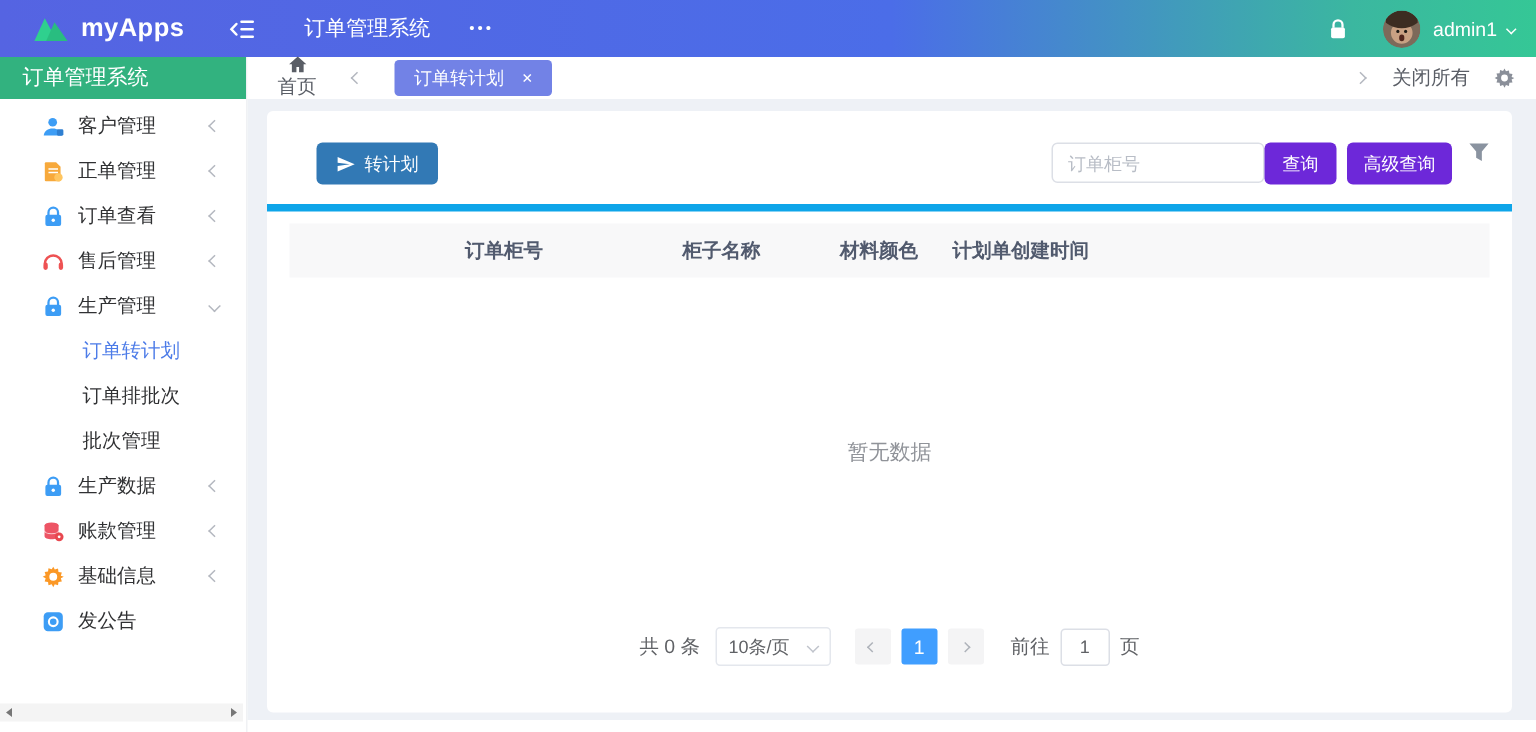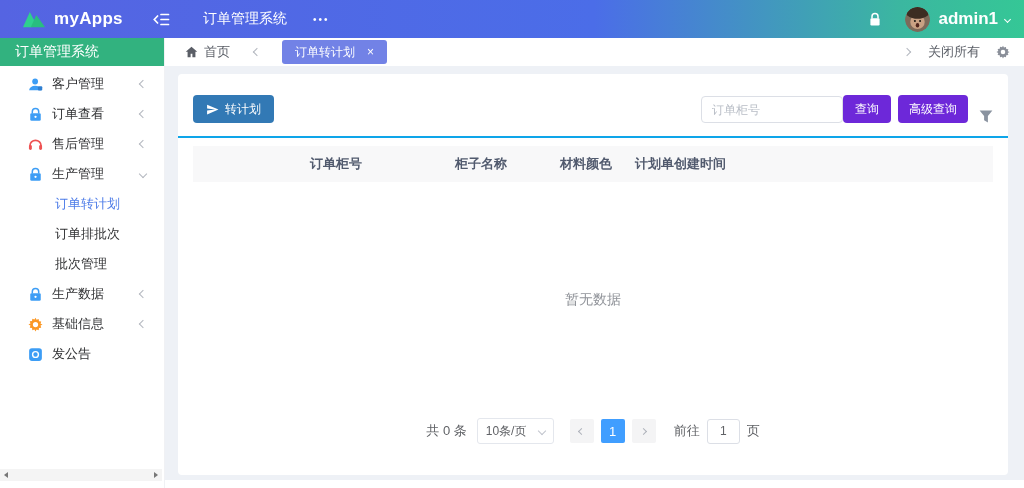--- a/index.html
+++ b/index.html
@@ -12,21 +12,21 @@
     display:flex; align-items:center;
     background:linear-gradient(90deg,#5564e2 0%,#4b6de8 58%,#3bb7a0 88%,#35c796 100%); }
   .logo { display:flex; align-items:center; margin-left:22px; }
   .logo-text { color:#fff; font-size:17px; font-weight:700; margin-left:8px; letter-spacing:.3px; }
   .fold { margin-left:30px; display:flex; align-items:center; cursor:pointer; }
   .sys-title { color:#fff; font-size:14px; margin-left:33px; }
   .more-dots { color:#fff; font-size:10px; letter-spacing:2px; margin-left:26px; cursor:pointer; }
   .top-right { margin-left:auto; display:flex; align-items:center; padding-right:14px; }
   .lock-ic { display:flex; margin-right:24px; cursor:pointer; }
   .avatar { width:25px; height:25px; border-radius:50%; overflow:hidden; margin-right:8px; cursor:pointer; }
-  .username { color:#fff; font-size:17px; margin-right:7px; cursor:pointer;font-weight:bold; }
+  .username { color:#fff; font-size:13px; margin-right:7px; cursor:pointer; }
 
   
   .chev { display:inline-block; width:6px; height:6px; border-style:solid; border-color:#b3b7bf; border-width:0; }
   .chev.left  { border-left-width:1.5px; border-bottom-width:1.5px; transform:rotate(45deg); }
   .chev.right { border-right-width:1.5px; border-top-width:1.5px; transform:rotate(45deg); }
   .chev.down  { border-right-width:1.5px; border-bottom-width:1.5px; transform:rotate(45deg); }
   .chev.white { border-color:#fff; width:5px; height:5px; }
 
   
   .side { position:absolute; left:0; top:38px; bottom:0; width:165px; background:#fff;
@@ -42,36 +42,36 @@
   .sub-item.active { color:#4d7ce8; }
   .hscroll { flex:none; height:12px; margin:0 2px 7px 0; background:#f4f4f4;
     display:flex; align-items:center; justify-content:space-between; padding:0 4px; }
   .tri { width:0; height:0; border-top:3.5px solid transparent; border-bottom:3.5px solid transparent; }
   .tri.l { border-right:4.5px solid #777; }
   .tri.r { border-left:4.5px solid #777; }
 
   
   .tabbar { position:absolute; left:165px; top:38px; right:0; height:28px; background:#fff;
     display:flex; align-items:center; padding:0 14px 0 20px; }
-  .home-tab { display:flex; align-items:center; color:#5a5e66; font-size:13px; cursor:pointer; }
+  .home-tab { display:flex; align-items:flex-end; color:#5a5e66; font-size:13px; cursor:pointer;flex-direction:column; }
   .home-tab svg { margin-right:6px; }
   .tab-chev { margin-left:24px; cursor:pointer; display:flex; }
   .active-tab { margin-left:22px; background:#7282e6; border-radius:3px; height:24px;
     display:flex; align-items:center; padding:0 13px; color:#fff; font-size:12px; cursor:pointer; }
   .active-tab .close { margin-left:12px; font-size:12px; cursor:pointer; }
   .tab-right { margin-left:auto; display:flex; align-items:center; }
   .close-all { font-size:13px; color:#5a5e66; margin:0 16px 0 18px; cursor:pointer; }
 
   
   .main { position:absolute; left:165px; top:66px; right:0; bottom:8px; background:#eef1f6; }
   .card { margin:8px 16px 5px 13px; height:calc(100% - 13px); background:#fff; border-radius:4px;
     display:flex; flex-direction:column; }
 
-  .toolbar { display:flex; align-items:flex-end; padding:21px 15px 13px 15px;
-    border-bottom:2px solid #0ea5e9; flex:none; }
+  .toolbar { display:flex; align-items:flex-start; padding:21px 15px 13px 33px;
+    border-bottom:5px solid #0ea5e9; flex:none; }
   .btn { border:none; border-radius:4px; color:#fff; font-size:12px; height:28px;
     display:flex; align-items:center; cursor:pointer; font-family:inherit; }
   .btn-transfer { background:#3279b5; padding:0 13px; }
   .btn-transfer svg { margin-right:6px; }
   .search-input { width:142px; height:27px; border:1px solid #dcdfe6; border-radius:4px;
     padding:0 10px; font-size:12px; color:#606266; outline:none; font-family:inherit; }
   .search-input::placeholder { color:#b8bdc6; }
   .btn-query { background:#6d28d9; padding:0 12px; margin-left:0; }
   .btn-adv { background:#6d28d9; padding:0 11px; margin-left:7px; }
   .funnel { margin-left:11px; display:flex; cursor:pointer; }
@@ -162,20 +162,31 @@
           <svg viewBox="0 0 16 16" width="15" height="15">
             <circle cx="7.6" cy="4.8" r="3.1" fill="#3d9df5"></circle>
             <path d="M1.2 14.2c.4-3.4 3-5 6.4-5s6 1.6 6.4 5z" fill="#3d9df5"></path>
             <rect x="10.6" y="9.8" width="4.6" height="4.6" rx="1" fill="#2f7fd1"></rect>
           </svg>
         </span>
         <span class="mi-label">客户管理</span>
         <span class="chev left"></span>
       </div>
 
+      <div class="menu-item">
+        <span class="mi-icon">
+          <svg viewBox="0 0 16 16" width="15" height="15">
+            <path d="M2.8 1.2h7.2l3.2 3.2v9.6a.8.8 0 0 1-.8.8H2.8a.8.8 0 0 1-.8-.8V2a.8.8 0 0 1 .8-.8z" fill="#f7a93b"></path>
+            <path d="M4.6 6h6.8M4.6 8.6h6.8" stroke="#fff" stroke-width="1.1"></path>
+            <circle cx="11.7" cy="12" r="3" fill="#ffc55f"></circle>
+          </svg>
+        </span>
+        <span class="mi-label">正单管理</span>
+        <span class="chev left"></span>
+      </div>
 
       <div class="menu-item">
         <span class="mi-icon">
           <svg viewBox="0 0 16 16" width="15" height="15">
             <path d="M4.6 7V4.9a3.4 3.4 0 0 1 6.8 0V7" stroke="#3d9df5" stroke-width="1.6" fill="none"></path>
             <rect x="2.4" y="6.6" width="11.2" height="8" rx="1.4" fill="#3d9df5"></rect>
             <circle cx="8" cy="10.5" r="1.2" fill="#fff"></circle>
           </svg>
         </span>
         <span class="mi-label">订单查看</span>
@@ -215,20 +226,33 @@
           <svg viewBox="0 0 16 16" width="15" height="15">
             <path d="M4.6 7V4.9a3.4 3.4 0 0 1 6.8 0V7" stroke="#3d9df5" stroke-width="1.6" fill="none"></path>
             <rect x="2.4" y="6.6" width="11.2" height="8" rx="1.4" fill="#3d9df5"></rect>
             <circle cx="8" cy="10.5" r="1.2" fill="#fff"></circle>
           </svg>
         </span>
         <span class="mi-label">生产数据</span>
         <span class="chev left"></span>
       </div>
 
+      <div class="menu-item">
+        <span class="mi-icon">
+          <svg viewBox="0 0 16 16" width="15" height="15">
+            <ellipse cx="6.8" cy="3.6" rx="5" ry="2.2" fill="#ed5565"></ellipse>
+            <path d="M1.8 3.6v7.6c0 1.2 2.2 2.2 5 2.2s5-1 5-2.2V3.6z" fill="#ed5565"></path>
+            <path d="M1.8 7.2c0 1.2 2.2 2.2 5 2.2s5-1 5-2.2" stroke="#fff" stroke-width=".8" fill="none" opacity=".7"></path>
+            <circle cx="12.2" cy="11.6" r="3.1" fill="#e8474f"></circle>
+            <circle cx="12.2" cy="11.6" r="1" fill="#fff"></circle>
+          </svg>
+        </span>
+        <span class="mi-label">账款管理</span>
+        <span class="chev left"></span>
+      </div>
 
       <div class="menu-item">
         <span class="mi-icon">
           <svg viewBox="0 0 16 16" width="15" height="15">
             <path fill-rule="evenodd" fill="#fb9826" d="M8 .8l1.1 2.1 2.3-.7.3 2.4 2.4.3-.7 2.3L15.5 8l-2.1 1.1.7 2.3-2.4.3-.3 2.4-2.3-.7L8 15.5l-1.1-2.1-2.3.7-.3-2.4-2.4-.3.7-2.3L.5 8l2.1-1.1-.7-2.3 2.4-.3.3-2.4 2.3.7zM8 5.2a2.8 2.8 0 1 0 0 5.6 2.8 2.8 0 0 0 0-5.6z"></path>
           </svg>
         </span>
         <span class="mi-label">基础信息</span>
         <span class="chev left"></span>
       </div>

